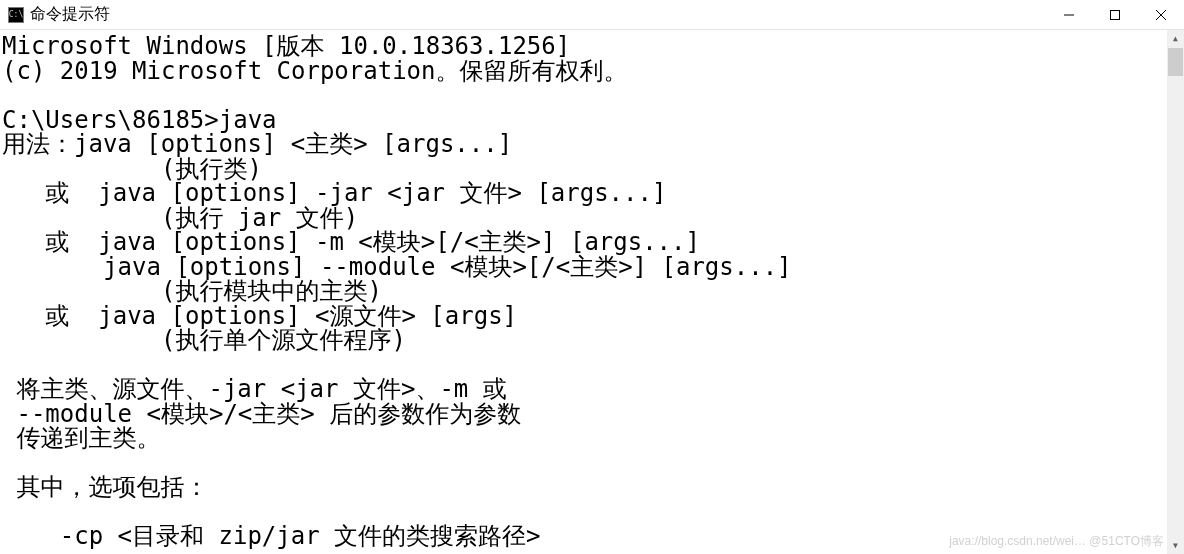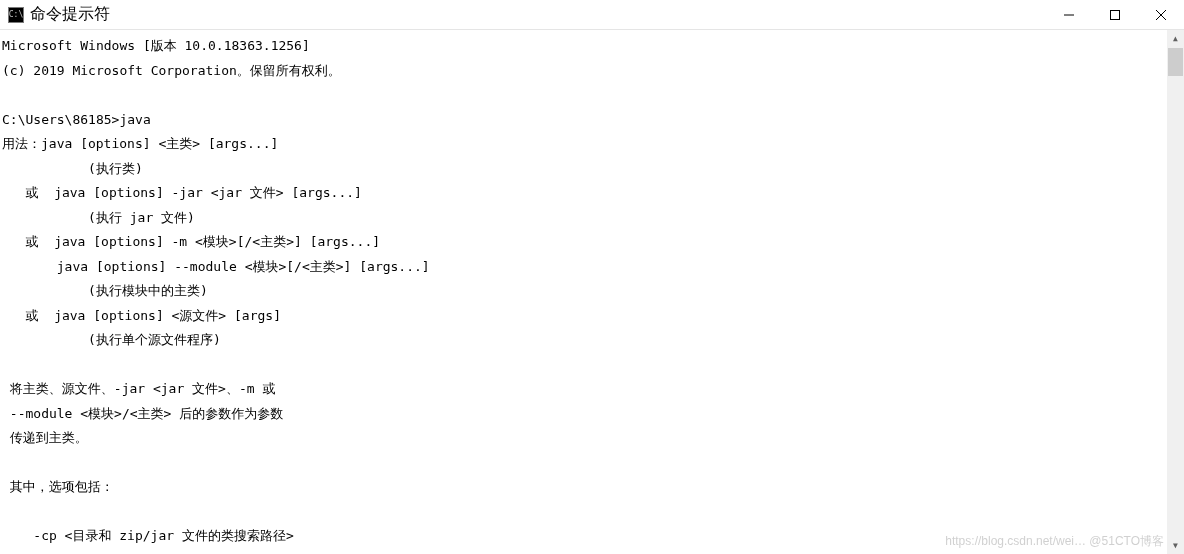--- a/index.html
+++ b/index.html
@@ -66,21 +66,21 @@
       stroke-width: 1;
       fill: none;
     }
     .terminal-area {
       position: relative;
       height: calc(100% - 30px);
       overflow: hidden;
     }
     .terminal-content {
       padding: 4px 2px 0 2px;
-      font-size: 13px;
+      font-size: 24px;
       line-height: 24.5px;
       white-space: pre;
       font-family: "NSimSun", "SimSun", "Consolas", monospace;
       color: #000;
       letter-spacing: 0px;
     }
     .scrollbar {
       position: absolute;
       right: 0;
       top: 0;
@@ -166,14 +166,14 @@
  传递到主类。
 
  其中，选项包括：
 
     -cp &lt;目录和 zip/jar 文件的类搜索路径&gt;</div>
   <div class="scrollbar">
     <div class="scroll-arrow up">▲</div>
     <div class="scroll-thumb"></div>
     <div class="scroll-arrow down">▼</div>
   </div>
-  <div class="watermark">https://blog.csdn.net/wei…  @51CTO博客</div>
+  <div class="watermark">java://blog.csdn.net/wei…  @51CTO博客</div>
 </div>
 
 </body></html>

